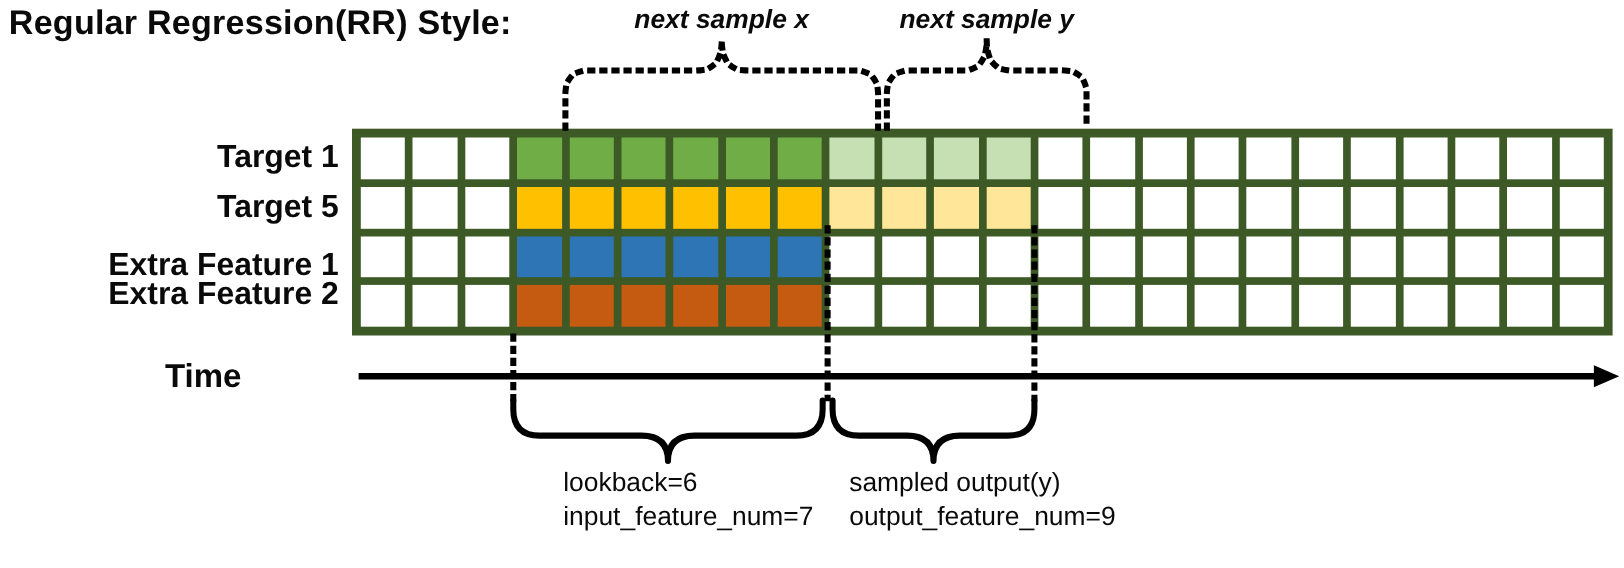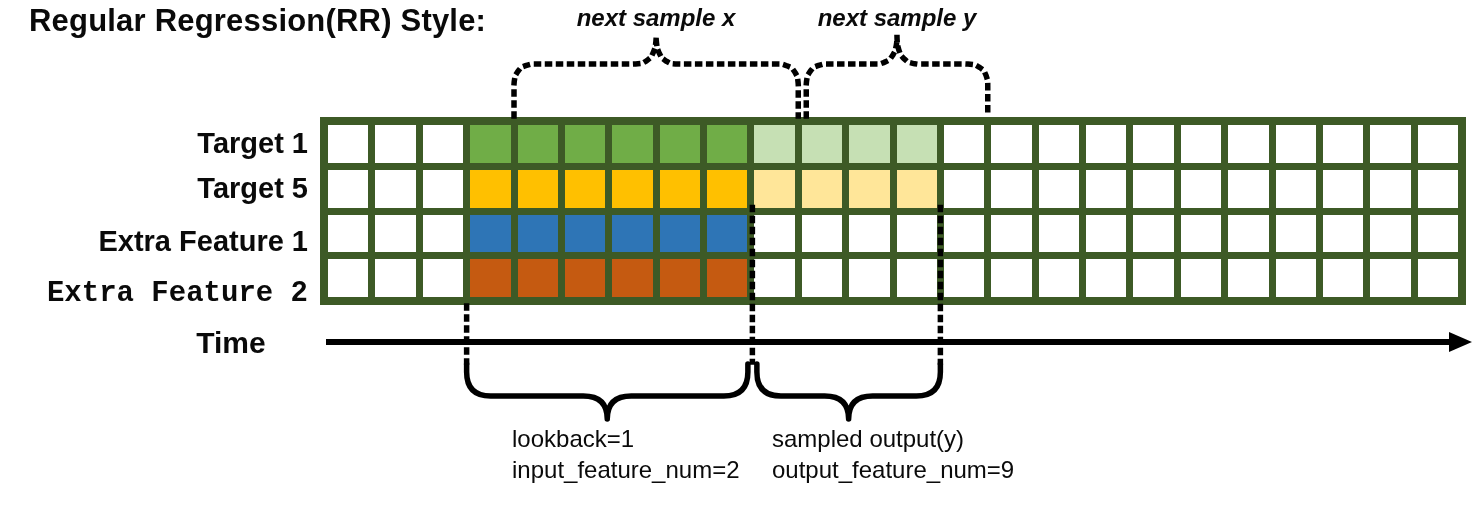--- a/index.html
+++ b/index.html
@@ -1,41 +1,41 @@
 <!DOCTYPE html>
 <html><head>
 <meta charset="utf-8">
 <style>
   html,body{margin:0;padding:0;background:#ffffff;}
   #canvas{
     position:relative;width:1476px;height:516px;background:#ffffff;overflow:hidden;
     font-family:"Liberation Sans", sans-serif;color:#0a0a0a;
   }
   .title{
-    position:absolute;left:8px;top:3px;font-size:31px;font-weight:bold;letter-spacing:.2px;margin-left:21px;
+    position:absolute;left:8px;top:3px;font-size:31px;font-weight:bold;letter-spacing:.2px;
   }
   .next-label{
     position:absolute;top:4px;width:320px;text-align:center;
     font-size:24px;font-style:italic;font-weight:bold;
   }
   #next-x{left:496px;}
   #next-y{left:737px;}
   #grid{
     position:absolute;left:320px;top:117px;width:1146px;height:188px;
     box-sizing:border-box;padding:8px;display:grid;grid-auto-rows:1fr;gap:7px;
   }
   .grid-row{display:grid;gap:7px;}
   .cell{min-width:0;min-height:0;}
   .row-label{
     position:absolute;left:0;width:308px;text-align:right;
     font-size:29px;font-weight:bold;display:flex;align-items:center;justify-content:flex-end;
     white-space:nowrap;
   }
   #time-label{
-    position:absolute;left:150px;top:326px;width:162px;text-align:center;
+    position:absolute;left:150px;top:326px;width:162px;text-align:left;
     font-size:30px;font-weight:bold;
   }
   #overlay{position:absolute;left:0;top:0;pointer-events:none;}
   .textblock{
     position:absolute;top:423px;font-size:24px;line-height:31px;white-space:nowrap;
   }
   #input-block{left:512px;}
   #output-block{left:772px;}
 </style>
 </head>
@@ -45,21 +45,21 @@
 
   <div class="title">Regular Regression(RR) Style:</div>
 
   <div id="next-y" class="next-label">next sample y</div>
   <div id="next-x" class="next-label">next sample x</div>
 
   <div id="row-labels">
       <div class="row-label" style="top: 125px; height: 37.75px;">Target 1</div>
       <div class="row-label" style="top: 169.75px; height: 37.75px;">Target 5</div>
       <div class="row-label" style="top: 223px; height: 37.75px;">Extra Feature 1</div>
-      <div class="row-label" style="top: 275px; height: 37.75px; font-family: Liberation Mono, monospace;">Extra Feature 2</div>
+      <div class="row-label" style="top: 249px; height: 37.75px;">Extra Feature 2</div>
     </div>
 
   <div id="grid" style="background: rgb(61, 90, 38);">
       <div class="grid-row" style="grid-template-columns: repeat(24, 1fr);">
         <div class="cell" style="background: rgb(255, 255, 255);"></div>
         <div class="cell" style="background: rgb(255, 255, 255);"></div>
         <div class="cell" style="background: rgb(255, 255, 255);"></div>
         <div class="cell" style="background: rgb(112, 173, 71);"></div>
         <div class="cell" style="background: rgb(112, 173, 71);"></div>
         <div class="cell" style="background: rgb(112, 173, 71);"></div>
@@ -170,22 +170,22 @@
       <line fill="none" stroke="#000000" stroke-width="5.5" stroke-dasharray="2 9" stroke-linecap="square" x1="940.375" y1="207.5" x2="940.375" y2="362"></line>
       <line stroke="#000000" stroke-width="6" x1="326" y1="342" x2="1452" y2="342"></line>
       <polygon fill="#000000" points="1449,332 1449,352 1472,342"></polygon>
       <path fill="none" stroke="#000000" stroke-width="5.5" stroke-linecap="round" stroke-linejoin="round" d="M 466.625 364 L 466.625 372 Q 466.625 396 490.625 396 L 583.25 396 Q 607.25 396 607.25 419 Q 607.25 396 631.25 396 L 723.875 396 Q 747.875 396 747.875 372 L 747.875 364"></path>
       <path fill="none" stroke="#000000" stroke-width="5.5" stroke-linecap="round" stroke-linejoin="round" d="M 756.875 364 L 756.875 372 Q 756.875 396 780.875 396 L 824.625 396 Q 848.625 396 848.625 419 Q 848.625 396 872.625 396 L 916.375 396 Q 940.375 396 940.375 372 L 940.375 364"></path>
     </svg>
 
   <div id="time-label">Time</div>
 
   <div id="input-block" class="textblock">
-    <div>lookback=1</div>
-    <div>input_feature_num=2</div>
+    <div>lookback=6</div>
+    <div>input_feature_num=7</div>
   </div>
 
   <div id="output-block" class="textblock">
     <div>sampled output(y)</div>
     <div>output_feature_num=9</div>
   </div>
 
 </div>
 
 </body></html>

